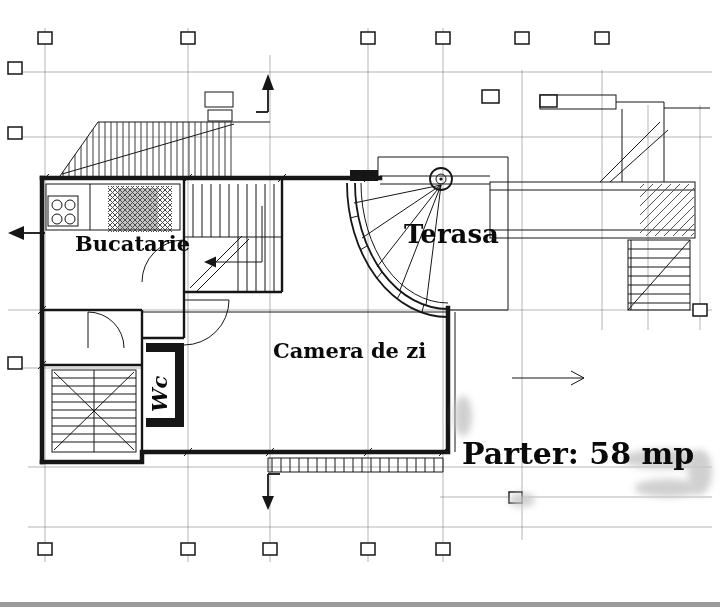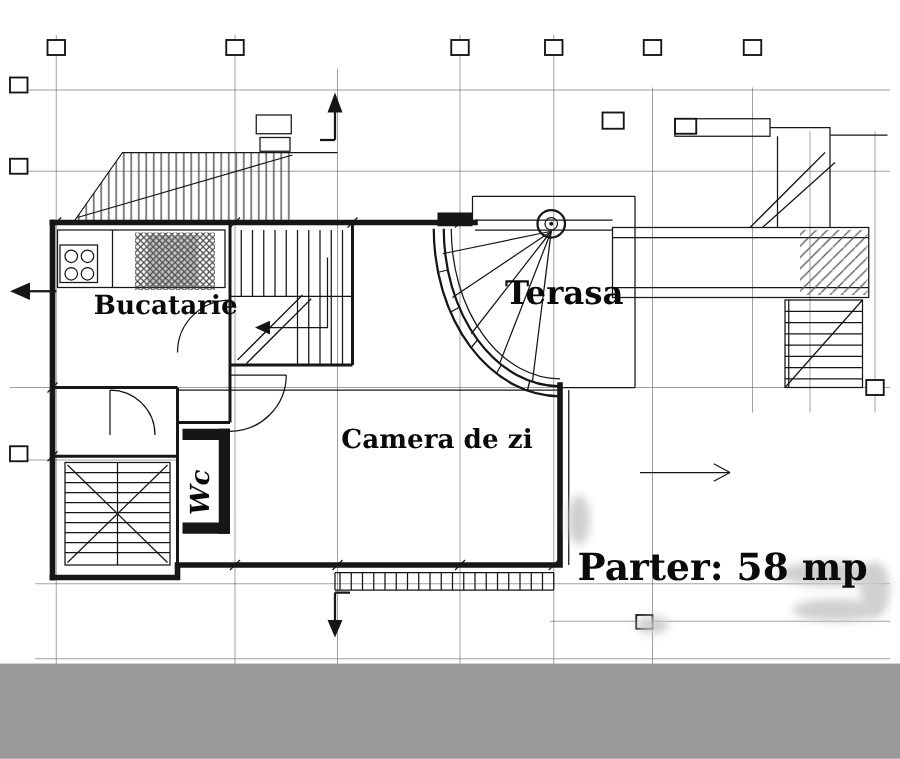--- a/index.html
+++ b/index.html
@@ -1,19 +1,19 @@
 <!DOCTYPE html>
 <html style="--paper: #ffffff; --ink: #161616; --grid: #4d4d4d; --smudge: #c8c8c8;"><head>
 <meta charset="utf-8">
 <style>
   :root{
     --paper:#ffffff; --ink:#161616; --grid:#4d4d4d; --smudge:#c8c8c8;
   }
   html,body{margin:0;padding:0;background:#9a9a9a;}
-  .canvas{width:720px;height:531px;background:var(--paper);position:relative;overflow:hidden;}
+  .canvas{width:720px;height:602px;background:var(--paper);position:relative;overflow:hidden;}
   svg{display:block;}
   .grid line{stroke:var(--grid);stroke-width:.7;opacity:.6;}
   .t{stroke:var(--ink);stroke-width:1;fill:none;}
   .t2{stroke:var(--ink);stroke-width:1.8;fill:none;}
   .m{stroke:var(--ink);stroke-width:2.4;fill:none;}
   .w{stroke:var(--ink);stroke-width:4.5;fill:none;stroke-linecap:square;}
   .s{fill:var(--ink);stroke:none;}
   .mk{fill:#ffffff;stroke:var(--ink);stroke-width:1.5;}
   .smu{fill:var(--smudge);}
   .lbl{font-family:"DejaVu Serif","Liberation Serif",serif;font-weight:700;fill:#0a0a0a;}

